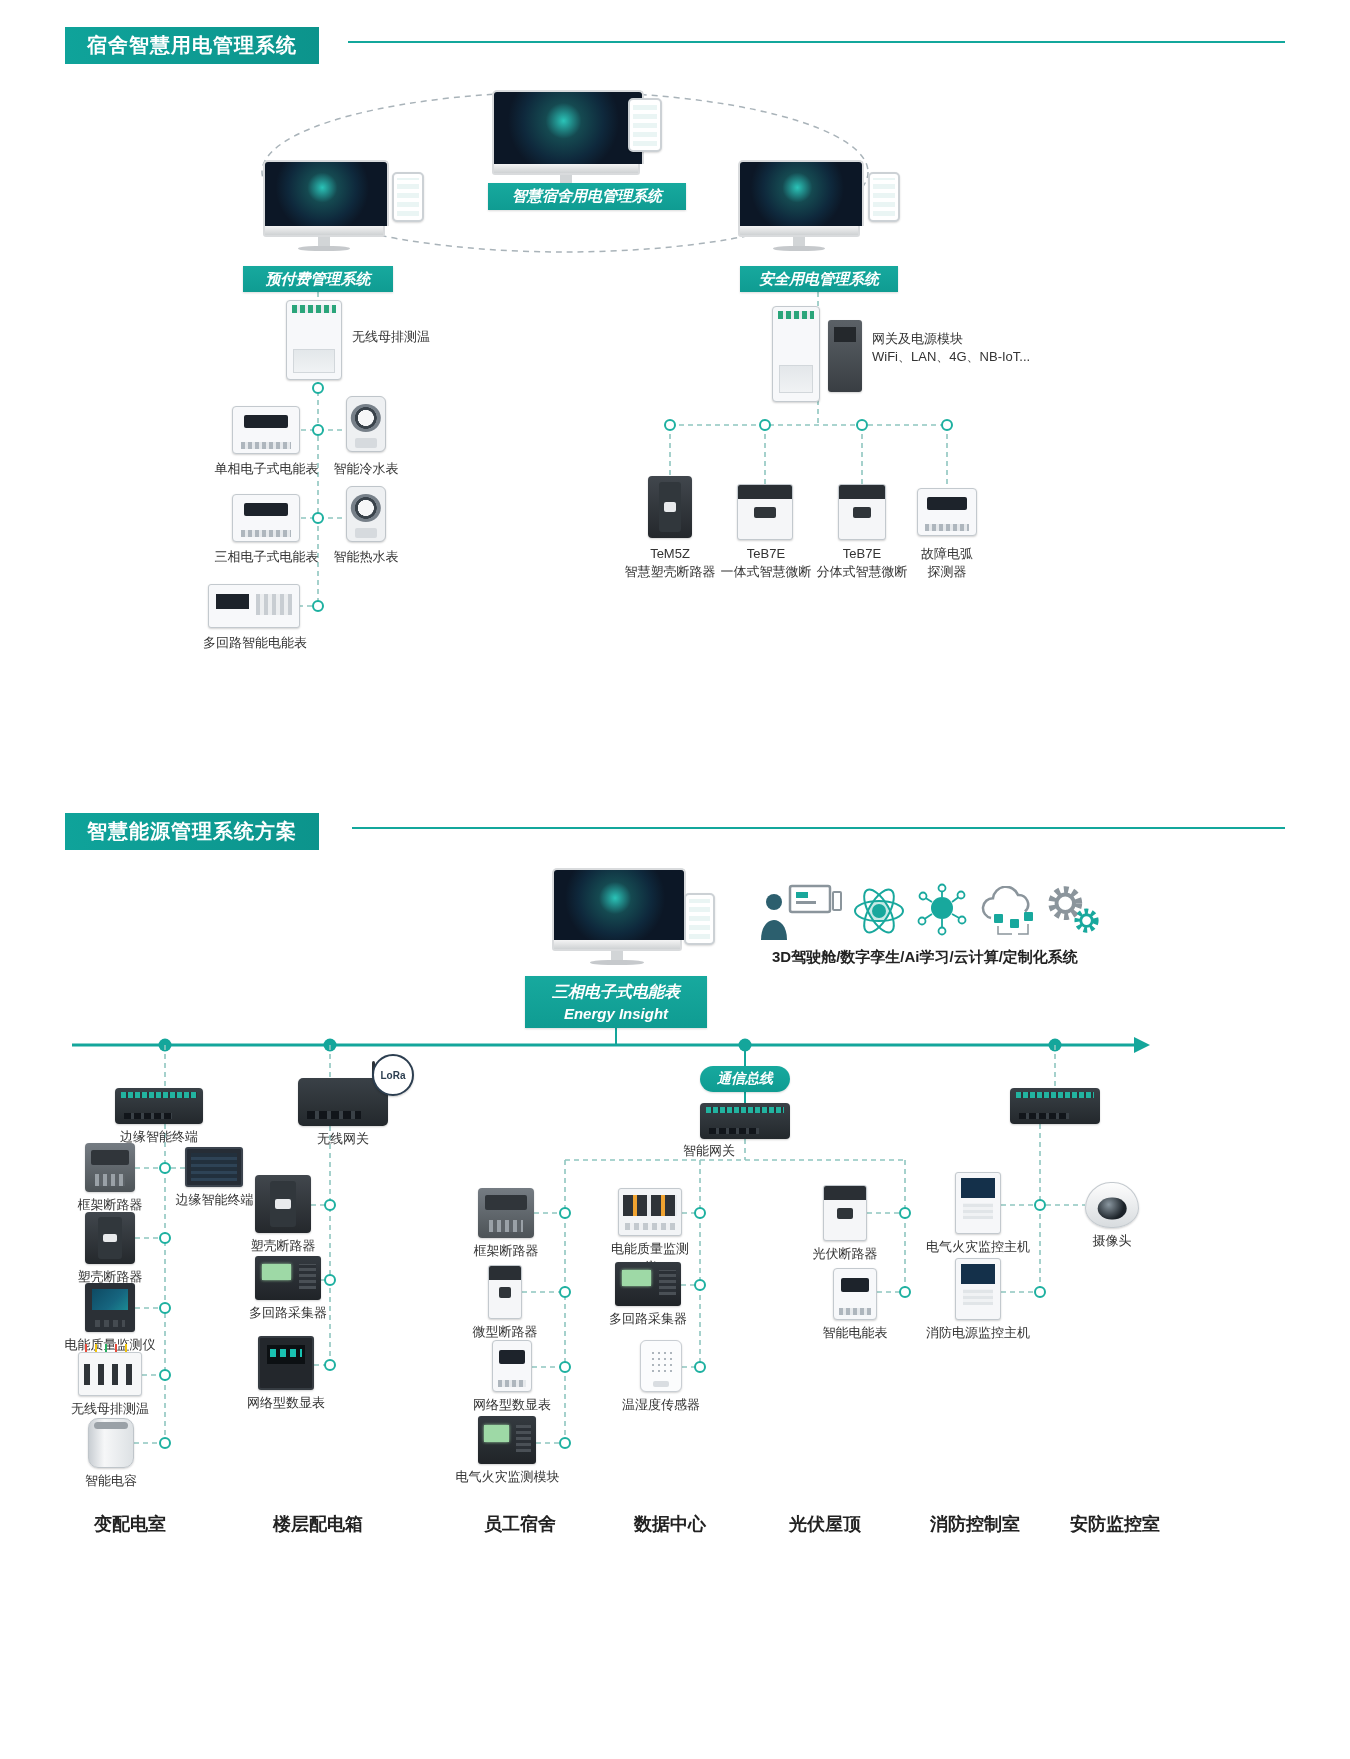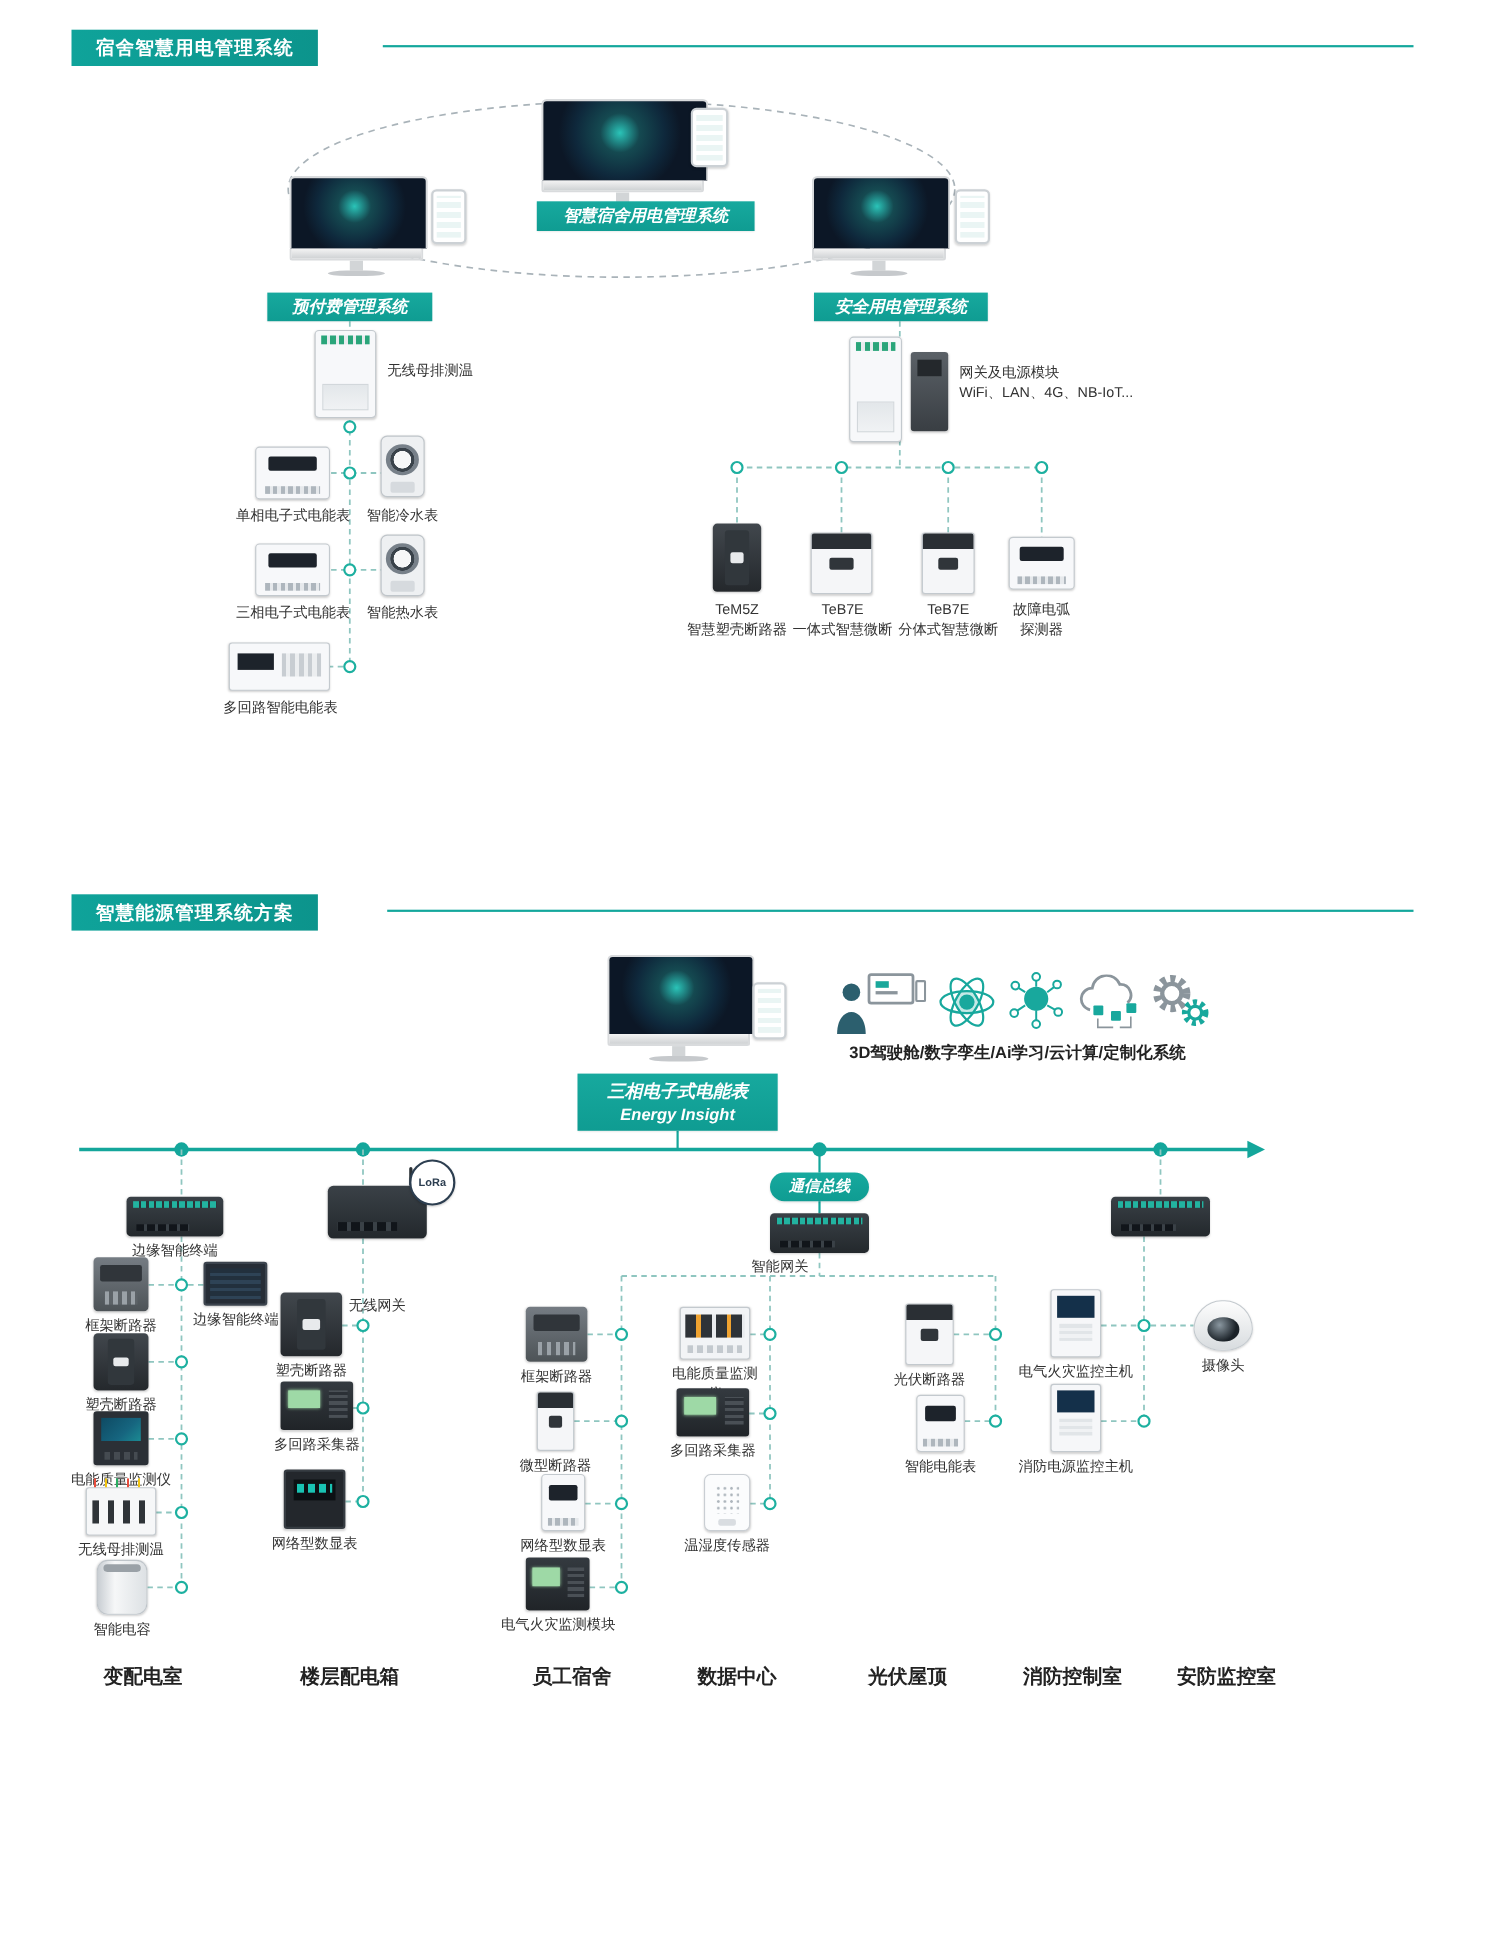--- a/index.html
+++ b/index.html
@@ -6,21 +6,21 @@
   #page{position:relative;width:1350px;height:1759px;background:#fff;overflow:hidden;
         font-family:"Liberation Sans","DejaVu Sans",sans-serif;color:#333;}
   #wires{position:absolute;left:0;top:0;z-index:1;}
   .ln{stroke:#8fc6c0;stroke-width:1.6;stroke-dasharray:5 4;fill:none;}
   .gln{stroke:#a9b3b9;stroke-width:1.5;stroke-dasharray:6 5;fill:none;}
   .sln{stroke:#14a69b;stroke-width:2;fill:none;}
   .bus{stroke:#14a69b;stroke-width:3;fill:none;}
   .node{fill:#fff;stroke:#1db0a0;stroke-width:2;}
   .dot{fill:#14a69b;}
   .hdr{position:absolute;z-index:4;background:linear-gradient(90deg,#0fa39a,#0c948c);color:#fff;
-       font-size:17px;font-weight:bold;padding:5px 22px;letter-spacing:1px;white-space:nowrap;}
+       font-size:20px;font-weight:bold;padding:5px 22px;letter-spacing:1px;white-space:nowrap;}
   .hline{position:absolute;z-index:3;height:2px;background:#13a79c;}
   .badge{position:absolute;z-index:4;background:linear-gradient(180deg,#17a99e,#0f9c92);color:#fff;
          font-weight:bold;display:flex;align-items:center;justify-content:center;text-align:left;
          flex-direction:column;box-shadow:0 1px 2px rgba(0,0,0,.15);font-style:italic;}
   .lbl{position:absolute;z-index:2;font-size:13px;line-height:1.35;color:#333;text-align:center;white-space:pre-line;}
   .lbl-left{text-align:left;}
   .coltitle{position:absolute;z-index:2;top:1512px;font-size:18px;font-weight:bold;color:#222;text-align:center;}
   .dev{position:absolute;z-index:2;box-sizing:border-box;box-shadow:0 1px 2px rgba(0,0,0,.18);}
   .dev::before,.dev::after{box-sizing:border-box;}
   
@@ -350,21 +350,21 @@
   <div class="lbl" style="left:60px;top:1336px;width:100px;">电能质量监测仪</div>
   <div class="dev d-bt" style="left:78px;top:1352px;width:64px;height:44px;"></div>
   <div class="lbl" style="left:60px;top:1400px;width:100px;">无线母排测温</div>
   <div class="dev d-cap" style="left:88px;top:1418px;width:46px;height:50px;"></div>
   <div class="lbl" style="left:71px;top:1472px;width:80px;">智能电容</div>
 
   <div class="lora" style="left:372px;top:1054px;">
       <span>LoRa</span>
     </div>
   <div class="dev d-router" style="left:298px;top:1078px;width:90px;height:48px;"></div>
-  <div class="lbl" style="left:298px;top:1130px;width:90px;margin-top:48px;">无线网关</div>
+  <div class="lbl" style="left:298px;top:1130px;width:90px;">无线网关</div>
   <div class="dev d-mccb" style="left:255px;top:1175px;width:56px;height:58px;"></div>
   <div class="lbl" style="left:239px;top:1237px;width:88px;">塑壳断路器</div>
   <div class="dev d-multi" style="left:255px;top:1256px;width:66px;height:44px;"></div>
   <div class="lbl" style="left:244px;top:1304px;width:88px;">多回路采集器</div>
   <div class="dev d-disp" style="left:258px;top:1336px;width:56px;height:54px;"></div>
   <div class="lbl" style="left:242px;top:1394px;width:88px;">网络型数显表</div>
 
   <div class="dev d-edge" style="left:700px;top:1103px;width:90px;height:36px;"></div>
   <div class="lbl" style="left:664px;top:1142px;width:90px;">智能网关</div>
 

